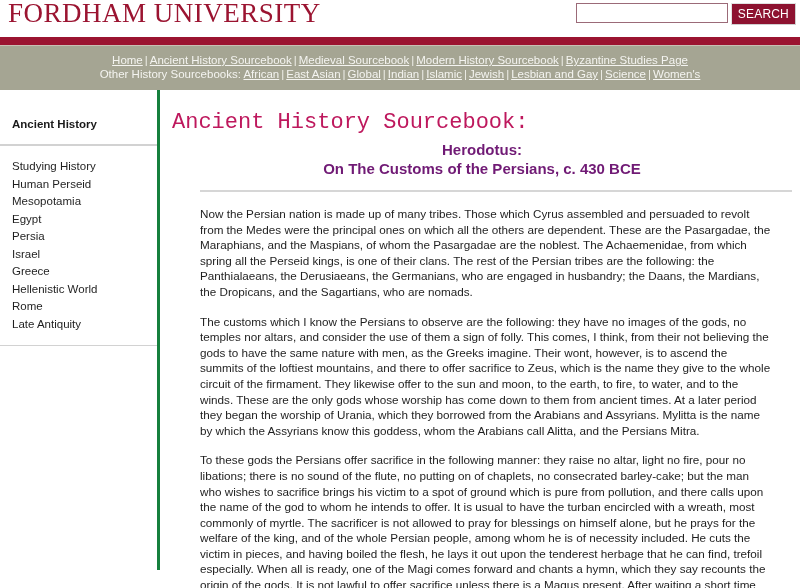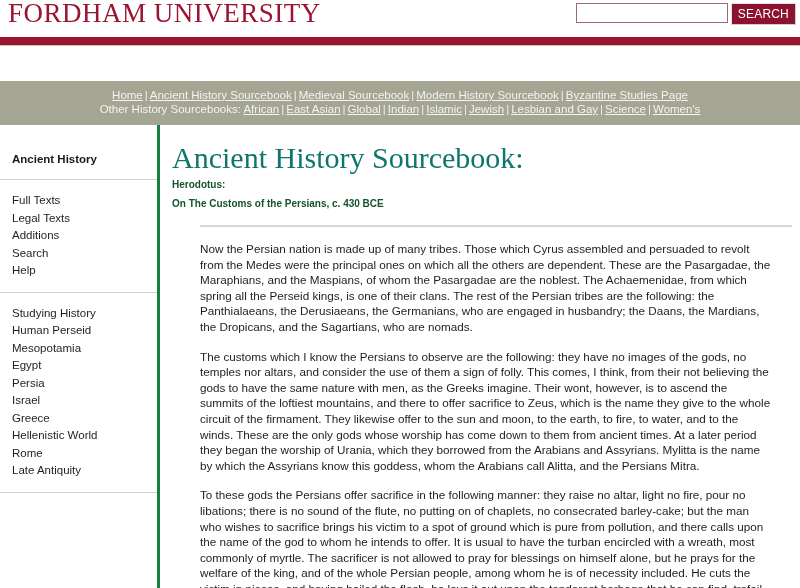--- a/index.html
+++ b/index.html
@@ -70,21 +70,20 @@
   
   .maroon-rule {
     height: 8px;
     background: #9b1431;
     border-bottom: 1px solid #c8c0b4;
   }
   .navband {
     background: #a5a593;
     padding: 7px 0 9px 0;
     text-align: center;
-    margin-top: 35px;
   }
   .navrow {
     font-size: 11.5px;
     color: #f2f2ee;
     line-height: 14px;
     white-space: nowrap;
   }
   .navrow a {
     color: #f4f4f0;
     text-decoration: underline;
@@ -126,31 +125,32 @@
     padding: 1px 0;
     cursor: pointer;
   }
 
   .content {
     flex: 1 1 auto;
     padding: 0 8px 0 12px;
     box-sizing: border-box;
   }
   .main-title {
-    font-family: Liberation Serif, serif;
-    font-size: 30px;
-    color: #0f766e;
+    font-family: Liberation Mono, monospace;
+    font-size: 22px;
+    color: #be185d;
     margin: 18px 0 2px 0;
     line-height: 30px;
   }
   .sub-line {
-    font-size: 10px;
+    font-size: 15px;
     font-weight: bold;
-    color: #14532d;
+    color: #701a75;
     line-height: 19px;
+    text-align: center;
   }
   .hr-light {
     height: 0;
     border-top: 2px solid #d6d6d6;
     margin: 12px 0 14px 28px;
   }
   .body-text {
     margin: 0 0 0 28px;
     padding-right: 8px;
   }
@@ -184,27 +184,20 @@
     <a href="#">African</a><span class="sep">|</span><a href="#">East Asian</a><span class="sep">|</span><a href="#">Global</a><span class="sep">|</span><a href="#">Indian</a><span class="sep">|</span><a href="#">Islamic</a><span class="sep">|</span><a href="#">Jewish</a><span class="sep">|</span><a href="#">Lesbian and Gay</a><span class="sep">|</span><a href="#">Science</a><span class="sep">|</span><a href="#">Women's</a>
   </div>
 </div>
 
 <div class="page">
 
   <div class="sidebar">
     <div class="sb-title">Ancient History</div>
     <div class="sb-div"></div>
 
-    <div class="sb-group">
-      <div class="sb-item">Full Texts</div>
-      <div class="sb-item">Legal Texts</div>
-      <div class="sb-item">Additions</div>
-      <div class="sb-item">Search</div>
-      <div class="sb-item">Help</div>
-    </div>
     <div class="sb-div"></div>
 
     <div class="sb-group">
       <div class="sb-item">Studying History</div>
       <div class="sb-item">Human Perseid</div>
       <div class="sb-item">Mesopotamia</div>
       <div class="sb-item">Egypt</div>
       <div class="sb-item">Persia</div>
       <div class="sb-item">Israel</div>
       <div class="sb-item">Greece</div>

